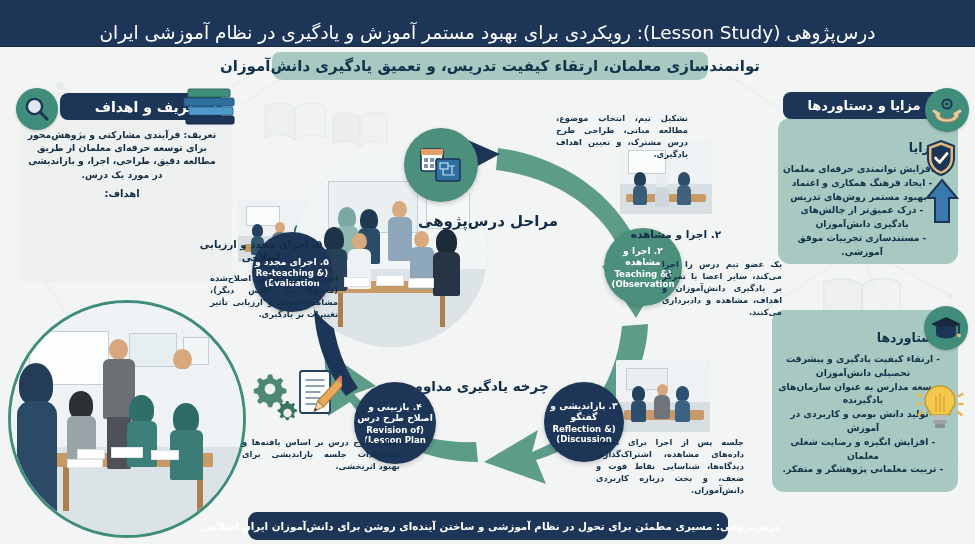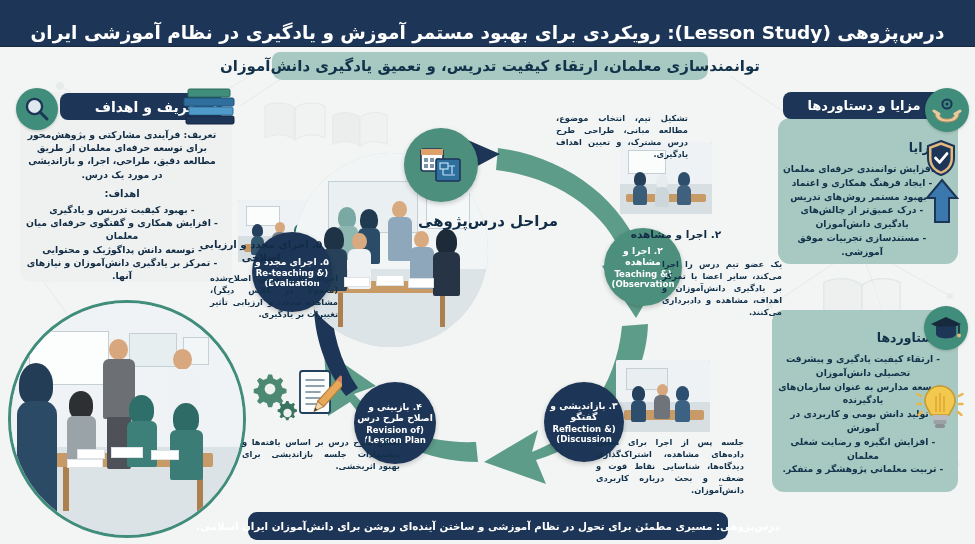--- a/index.html
+++ b/index.html
@@ -17,21 +17,21 @@
 
   
   .header{
     position:absolute;left:0;top:0;width:975px;height:46px;
     background:#1d3557;
     display:flex;align-items:center;justify-content:center;
     box-shadow:0 1px 0 #16293f;
     z-index:30;
   }
   .header-title{
-    color:#ffffff;font-size:18.5px;font-weight:bold;letter-spacing:0;
+    color:#ffffff;font-size:18.5px;font-weight:normal;letter-spacing:0;
     white-space:nowrap;
     margin-top:19px;
   }
 
   
   .subtitle{
     position:absolute;left:272px;top:52px;width:436px;height:28px;
     background:#a8c9c1;border-radius:8px 8px 10px 10px;
     display:flex;align-items:center;justify-content:center;
     z-index:28;
@@ -257,26 +257,20 @@
     <rect x="4" y="31" width="48" height="8" rx="1.6" fill="#1d3557" stroke="#142741"></rect>
   </svg>
 
   <div class="sec-pill pill-left">
     <span>۱. تعریف و اهداف</span>
   </div>
 
   <div class="left-body">
     <div class="blk">تعریف: فرآیندی مشارکتی و پژوهش‌محور برای توسعه حرفه‌ای معلمان از طریق مطالعه دقیق، طراحی، اجرا، و بازاندیشی در مورد یک درس.</div>
     <div class="aims-h">اهداف:</div>
-    <ul class="aims">
-      <li>- بهبود کیفیت تدریس و یادگیری</li>
-      <li>- افزایش همکاری و گفتگوی حرفه‌ای میان معلمان</li>
-      <li>- توسعه دانش پداگوژیک و محتوایی</li>
-      <li>- تمرکز بر یادگیری دانش‌آموزان و نیازهای آنها.</li>
-    </ul>
   </div>
 
   <div class="thumb th-left1">
     <div class="room"></div>
     <div class="board" style="left:6px;top:6px;width:24px;height:16px"></div>
     <div class="desk" style="left:4px;top:44px;width:54px;height:6px"></div>
     <div class="pers" style="left:10px;top:26px;">
       <div class="hijab" style="left:0;top:0;width:11px;height:13px;background:#2f4a63"></div>
       <div class="torso" style="left:-1px;top:12px;width:13px;height:18px;background:#3a5d79"></div>
     </div>
@@ -389,20 +383,21 @@
       <div class="hijab" style="left:0;top:0;width:21px;height:25px;background:#1d2a38"></div>
       <div class="torso" style="left:-3px;top:23px;width:27px;height:44px;background:#263445"></div>
     </div>
 
     <div class="paper" style="left:50px;top:124px;width:24px;height:8px"></div>
     <div class="paper" style="left:82px;top:122px;width:26px;height:9px"></div>
     <div class="paper" style="left:114px;top:125px;width:24px;height:8px"></div>
   </div>
 
   <div class="cycle-label cl-center">مراحل درس‌پژوهی</div>
+  <div class="cycle-label cl-bottom">چرخه یادگیری مداوم</div>
 
   <div class="step-title st1">
   </div>
   <div class="node n1">
     <svg width="44" height="40" viewBox="0 0 44 40">
       <rect x="2" y="4" width="22" height="22" rx="2.5" fill="#fdfefe" stroke="#1d3557" stroke-width="1.6"></rect>
       <rect x="2" y="4" width="22" height="6" fill="#e0a06a"></rect>
       <g fill="#7f93a6">
           <rect x="5" y="13" width="4" height="4"></rect>
           <rect x="11" y="13" width="4" height="4"></rect>

